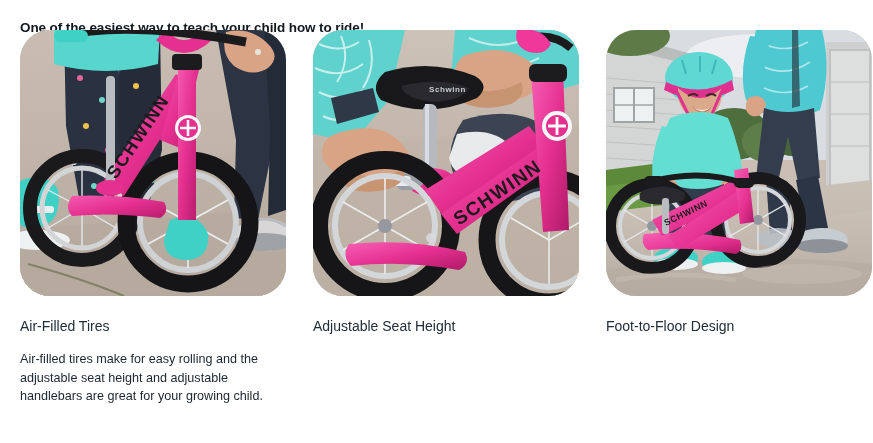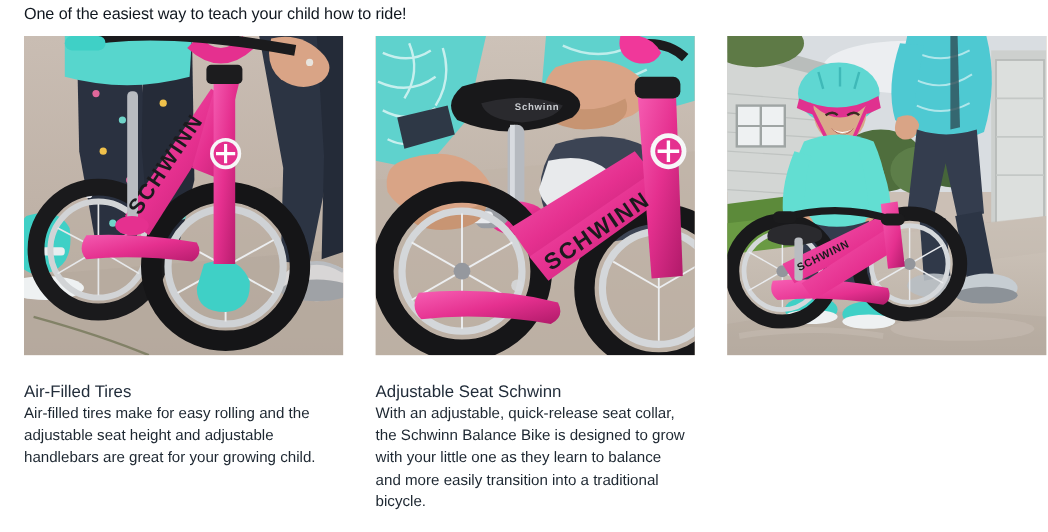--- a/index.html
+++ b/index.html
@@ -10,51 +10,52 @@
     font-family: "Liberation Sans", sans-serif;
     overflow: hidden;
   }
   #page {
     position: relative;
     width: 873px; height: 443px;
     background: #ffffff;
   }
   .page-heading {
     position: absolute;
-    left: 20px; top: 4px;
+    left: 20px; top: 20px;
     font-size: 13.5px;
-    font-weight: normal;
+    font-weight: bold;
     color: #111820;
     letter-spacing: -0.1px;
     white-space: nowrap;
   }
   .columns {
     position: absolute;
     left: 20px; top: 30px;
     width: 853px;
     display: flex;
     gap: 27px;
   }
   .col { width: 266px; }
   .media {
     position: relative;
     width: 266px; height: 266px;
     overflow: hidden;
     background: #cbbfb5;
+    border-radius: 30px;
   }
   .media svg { display: block; width: 266px; height: 266px; }
   .col-title {
     margin-top: 21px;
     font-size: 14px;
     font-weight: normal;
     color: #222d3a;
     line-height: 18px;
   }
   .col-body {
-    margin-top: 0;
+    margin-top: 15px;
     font-size: 12.6px;
     color: #1c2630;
     line-height: 18.5px;
     width: 262px;
   }
 </style>
 </head>
 <body>
 
 <div id="page">
@@ -266,22 +267,21 @@
 
             <circle cx="244" cy="96" r="15" fill="#f6f7f8"></circle>
             <circle cx="244" cy="96" r="11" fill="#e5308f"></circle>
             <path d="M244 87 v18 M235 96 h18" stroke="#ffffff" stroke-width="2.8"></path>
 
             <text x="146" y="196" transform="rotate(-34 146 196)" font-family="Liberation Sans, sans-serif" font-size="19" font-weight="bold" fill="#1b1b1d" letter-spacing="1.5">SCHWINN</text>
             <circle cx="118" cy="208" r="5" fill="#d7d9dc" opacity="0.85"></circle>
           </g>
         </svg>
       </div>
-      <div class="col-title">Adjustable Seat Schwinn</div>
-      <div class="col-body">With an adjustable, quick-release seat collar, the Schwinn Balance Bike is designed to grow with your little one as they learn to balance and more easily transition into a traditional bicycle.</div>
+      <div class="col-title">Adjustable Seat Height</div>
     </div>
 
     <div class="col">
       <div class="media">
         <svg viewBox="0 0 266 266" xmlns="http://www.w3.org/2000/svg" aria-hidden="true">
           <defs>
             <linearGradient id="g3drive" x1="0" y1="0" x2="0" y2="1">
               <stop offset="0" stop-color="#cfc6bc"></stop>
               <stop offset="1" stop-color="#b8ada2"></stop>
             </linearGradient>
@@ -425,16 +425,17 @@
             <path d="M44 152 q50 -14 96 2" stroke="#1b1b1d" stroke-width="6" fill="none"></path>
             <rect x="38" y="146" width="20" height="10" rx="5" fill="#1b1b1d"></rect>
             <rect x="128" y="148" width="20" height="10" rx="5" fill="#1b1b1d"></rect>
             <text x="60" y="196" transform="rotate(-26 60 196)" font-family="Liberation Sans, sans-serif" font-size="9" font-weight="bold" fill="#1b1b1d" letter-spacing="0.6">SCHWINN</text>
 
             <path d="M10 250 q60 -10 120 0" stroke="#c7bdb3" stroke-width="5" fill="none" opacity="0.5"></path>
             <ellipse cx="196" cy="244" rx="60" ry="10" fill="#c9bfb5" opacity="0.45"></ellipse>
           </g>
         </svg>
       </div>
+      <div class="col-title">Foot-to-Floor Design</div>
     </div>
 
   </div>
 </div>
 
 </body></html>

